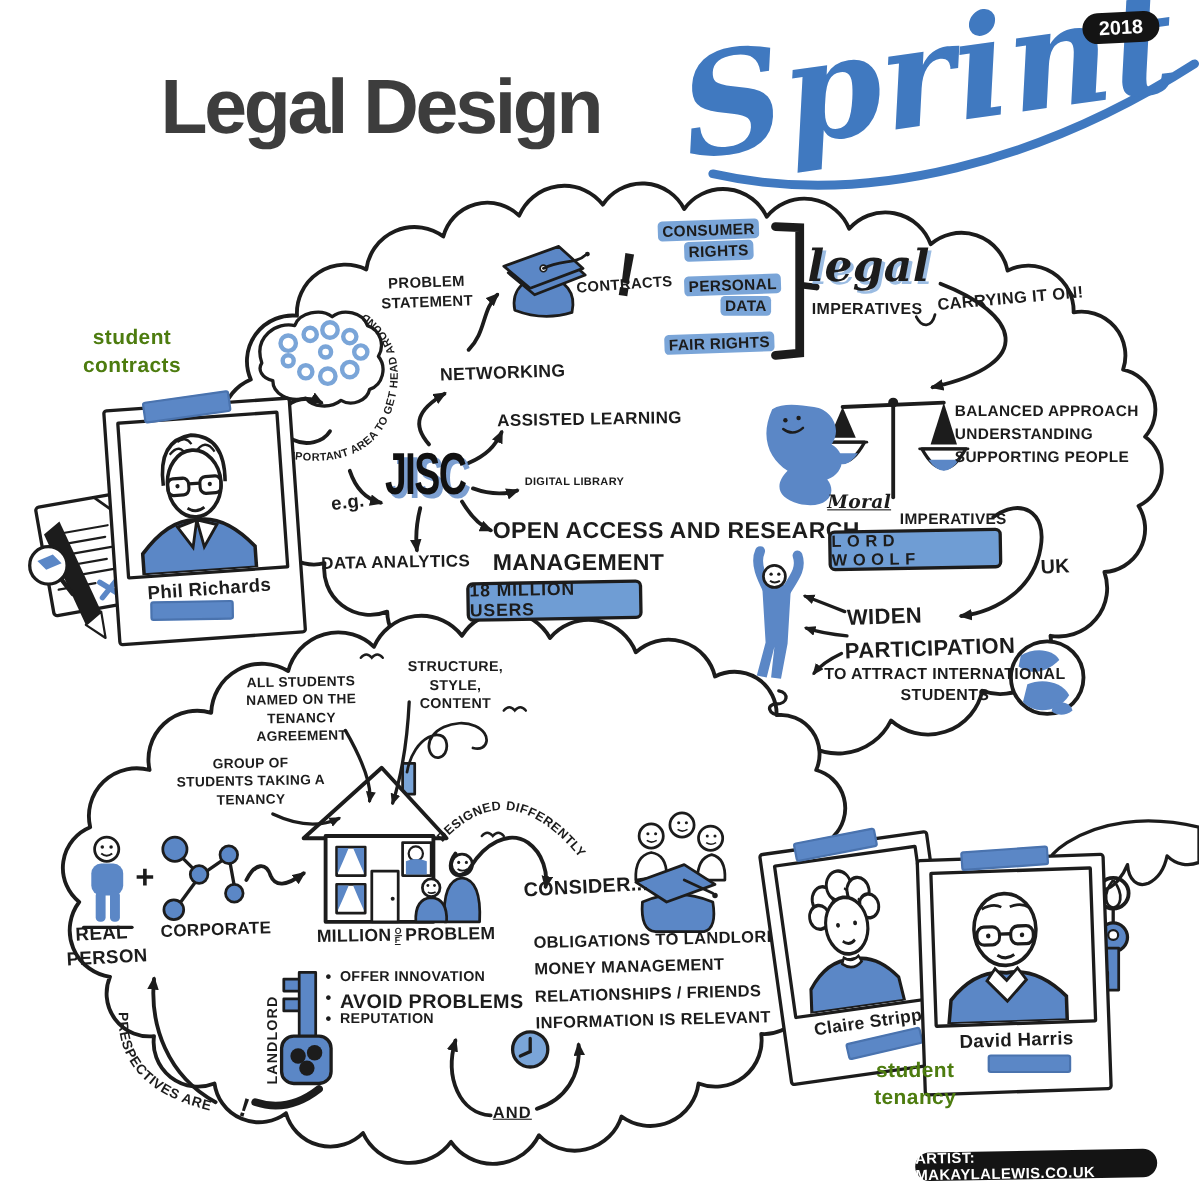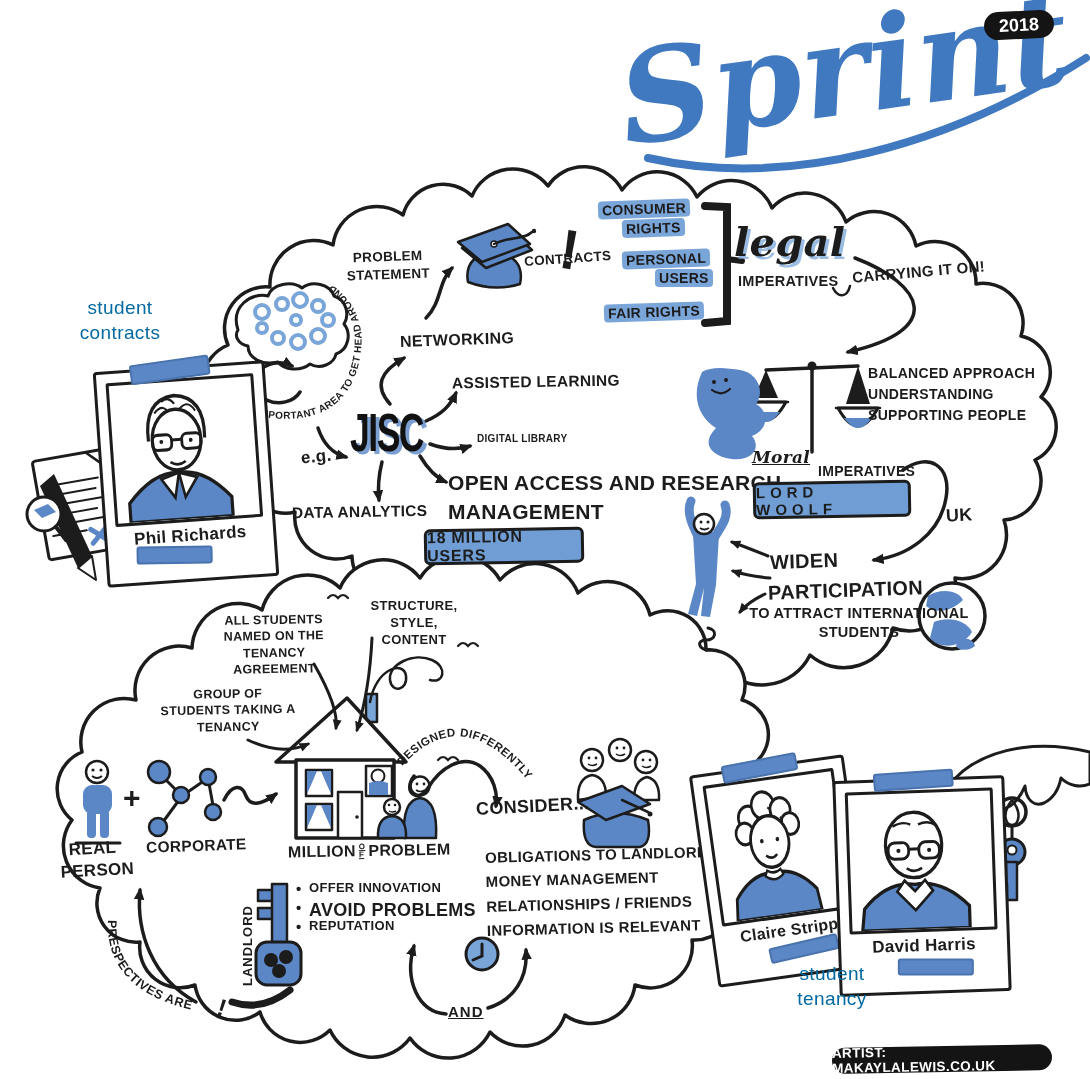--- a/index.html
+++ b/index.html
@@ -11,21 +11,21 @@
   .thin{stroke-width:2.5;}
   .thick{stroke-width:7;}
   .ar{marker-end:url(#ah);}
   .cloud{fill:#fff;stroke:var(--ink);stroke-width:3.5;stroke-linejoin:round;}
   .bluef{fill:var(--blue);stroke:var(--ink);stroke-width:2.5;stroke-linejoin:round;}
   .whitef{fill:#fff;stroke:var(--ink);stroke-width:2.5;stroke-linejoin:round;}
   .t{position:absolute;font-weight:700;color:var(--ink);white-space:pre-line;line-height:1.3;letter-spacing:.3px;}
   .ctr{text-align:center;}
   .hl{background:var(--blue_light);padding:0 4px;border-radius:4px;}
   .script{font-family:"DejaVu Serif",serif;font-style:italic;font-weight:700;}
-  .soft{font-weight:400;letter-spacing:.4px;color:#0369a1;}
+  .soft{font-weight:700;letter-spacing:.4px;color:#4d7c0f;}
   .box{position:absolute;background:#6f9dd4;border:3px solid var(--ink);border-radius:6px;
        display:flex;align-items:center;justify-content:center;font-weight:700;}
   .polaroid{position:absolute;background:#fff;border:3px solid var(--ink);border-radius:4px;padding:9px;}
   .photo{border:3px solid var(--ink);border-radius:2px;overflow:hidden;background:#fff;}
   .pname{text-align:center;font-weight:600;font-size:16px;margin-top:4px;letter-spacing:.3px;}
   .tape{position:absolute;background:var(--blue);border-radius:3px;box-shadow:inset 0 0 0 2px rgba(25,55,105,.25);}
   .pill{position:absolute;background:#141414;color:#fff;border-radius:14px;display:flex;
         align-items:center;justify-content:center;font-weight:700;}
   .bullet{padding-left:13px;}
   .bullet::before{content:"•";position:absolute;left:0;top:-1px;font-size:15px;}
@@ -273,20 +273,21 @@
     <path class="ln ar" d="M 488 1008 C 514 1000 528 978 526 950"></path>
     <path class="ln ar" d="M 196 1002 C 152 978 136 932 140 890"></path>
     <path class="ln thick" d="M 232 1002 Q 262 1012 290 990"></path>
   </g>
 
   <text font-size="10" letter-spacing="0.4"><textPath href="#brainSpiral">IMPORTANT AREA TO GET HEAD AROUND</textPath></text>
   <text font-size="11.5" letter-spacing="0.4"><textPath href="#designedArc">DESIGNED DIFFERENTLY</textPath></text>
   <text font-size="12.5" letter-spacing="0.6"><textPath href="#perspArc">PRESPECTIVES ARE</textPath></text>
 </svg>
 
+<div class="t" style="left:146px;top:52px;font-size:70px;letter-spacing:-3px;color:var(--title_ink);">Legal Design</div>
 <div class="t script" style="left:618px;top:-14px;font-size:128px;color:var(--script_blue);transform:rotate(-8deg);">Sprint</div>
 <div class="pill" style="left:984px;top:11px;width:70px;height:28px;transform:rotate(-3deg);font-size:18px;">
   <span>2018</span>
 </div>
 
 <div class="t ctr soft" style="left:60px;top:296px;width:120px;font-size:19px;">student
 contracts</div>
 
 <div class="polaroid" style="left:100px;top:366px;width:148px;height:192px;transform:rotate(-4deg);">
   <div class="photo" style="height:138px;">
@@ -322,21 +323,21 @@
 <div class="t" style="left:448px;top:468px;font-size:21px;line-height:1.4;">OPEN ACCESS AND RESEARCH
 MANAGEMENT</div>
 <div class="t" style="left:292px;top:502px;font-size:15.5px;transform:rotate(-1deg);">DATA ANALYTICS</div>
 <div class="box" style="left:424px;top:528px;width:154px;height:30px;transform:rotate(-1deg);font-size:16px;letter-spacing:.8px;">
   <span>18 MILLION USERS</span>
 </div>
 
 <div class="t hl" style="left:598px;top:200px;font-size:14px;transform:rotate(-2deg);">CONSUMER</div>
 <div class="t hl" style="left:622px;top:219px;font-size:14px;transform:rotate(-2deg);">RIGHTS</div>
 <div class="t hl" style="left:622px;top:250px;font-size:14px;transform:rotate(-2deg);">PERSONAL</div>
-<div class="t hl" style="left:655px;top:269px;font-size:14px;">USERS</div>
+<div class="t hl" style="left:655px;top:269px;font-size:14px;">DATA</div>
 <div class="t hl" style="left:604px;top:303px;font-size:14px;transform:rotate(-2deg);">FAIR RIGHTS</div>
 
 <div class="t script" style="left:734px;top:216px;font-size:40px;text-shadow:3px 3px 0 rgba(122,165,216,.75);">legal</div>
 <div class="t" style="left:738px;top:272px;font-size:14.5px;">IMPERATIVES</div>
 <div class="t" style="left:852px;top:262px;font-size:15px;transform:rotate(-5deg);">CARRYING IT ON!</div>
 <div class="t" style="left:868px;top:363px;font-size:14px;line-height:1.5;">BALANCED APPROACH
 UNDERSTANDING
 SUPPORTING PEOPLE</div>
 
 <div class="t script" style="left:752px;top:446px;font-size:17px;text-decoration:underline;">Moral</div>

